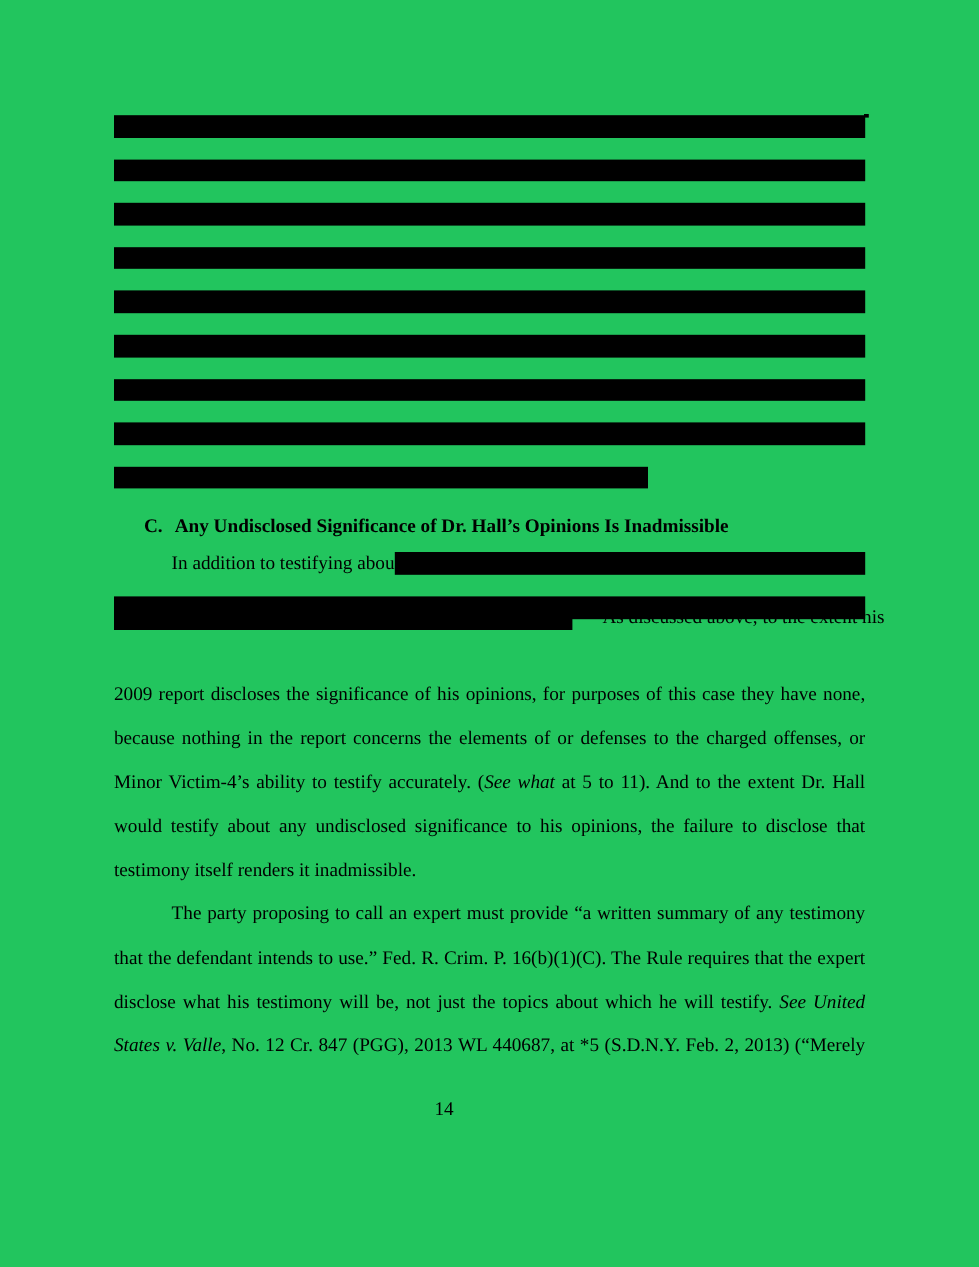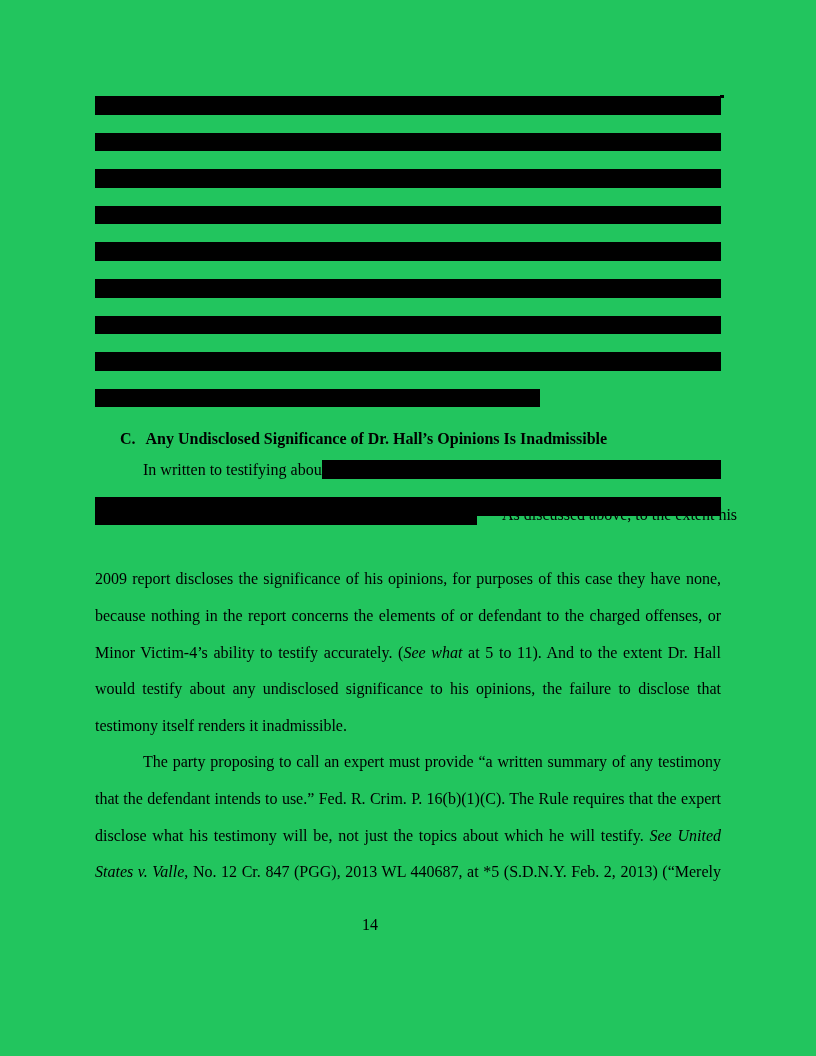--- a/index.html
+++ b/index.html
@@ -65,32 +65,32 @@
       <div class="redbar partial" style="top: 388.8px;"></div>
     </div>
   <div class="artifact"></div>
 
   <div class="heading">
     <span class="hlabel">C.</span><span>Any Undisclosed Significance of Dr. Hall’s Opinions Is Inadmissible</span>
   </div>
 
   <div>
       <div class="line indent flexline" style="top: 459.5px;">
-        <span class="segwrap"><span>In written to testifying abou</span></span>
+        <span class="segwrap"><span>In addition to testifying abou</span></span>
         <div class="bar-inline fill"></div>
       </div>
       <div class="line flexline" style="top: 496.1px;">
         <div class="bar-inline fill"></div>
       </div>
       <div class="line flexline" style="top: 505px; gap: 25px;">
         <div class="bar-inline" style="width: 382px;"></div>
         <span class="segwrap after-redaction"><span>As discussed above, to the extent his</span></span>
       </div>
       <div class="line justify" style="top: 569.3px;"><span class="segwrap"><span>2009 report discloses the significance of his opinions, for purposes of this case they have none,</span></span></div>
-      <div class="line justify" style="top: 605.9px;"><span class="segwrap"><span>because nothing in the report concerns the elements of or defendant to the charged offenses, or</span></span></div>
+      <div class="line justify" style="top: 605.9px;"><span class="segwrap"><span>because nothing in the report concerns the elements of or defenses to the charged offenses, or</span></span></div>
       <div class="line justify" style="top: 642.5px;"><span class="segwrap"><span>Minor Victim-4’s ability to testify accurately.  (</span><em>See what</em><span> at 5 to 11).  And to the extent Dr. Hall</span></span></div>
       <div class="line justify" style="top: 679.1px;"><span class="segwrap"><span>would testify about any undisclosed significance to his opinions, the failure to disclose that</span></span></div>
       <div class="line" style="top: 715.7px;"><span class="segwrap"><span>testimony itself renders it inadmissible.</span></span></div>
       <div class="line indent justify" style="top: 752.3px;"><span class="segwrap"><span>The party proposing to call an expert must provide “a written summary of any testimony</span></span></div>
       <div class="line justify" style="top: 788.9px;"><span class="segwrap"><span>that the defendant intends to use.”  Fed. R. Crim. P. 16(b)(1)(C).  The Rule requires that the expert</span></span></div>
       <div class="line justify" style="top: 825.5px;"><span class="segwrap"><span>disclose what his testimony will be, not just the topics about which he will testify.  </span><em>See United</em></span></div>
       <div class="line justify" style="top: 862.1px;"><span class="segwrap"><em>States v. Valle</em><span>, No. 12 Cr. 847 (PGG), 2013 WL 440687, at *5 (S.D.N.Y. Feb. 2, 2013) (“Merely</span></span></div>
     </div>
 
   <div class="pageno">14</div>

